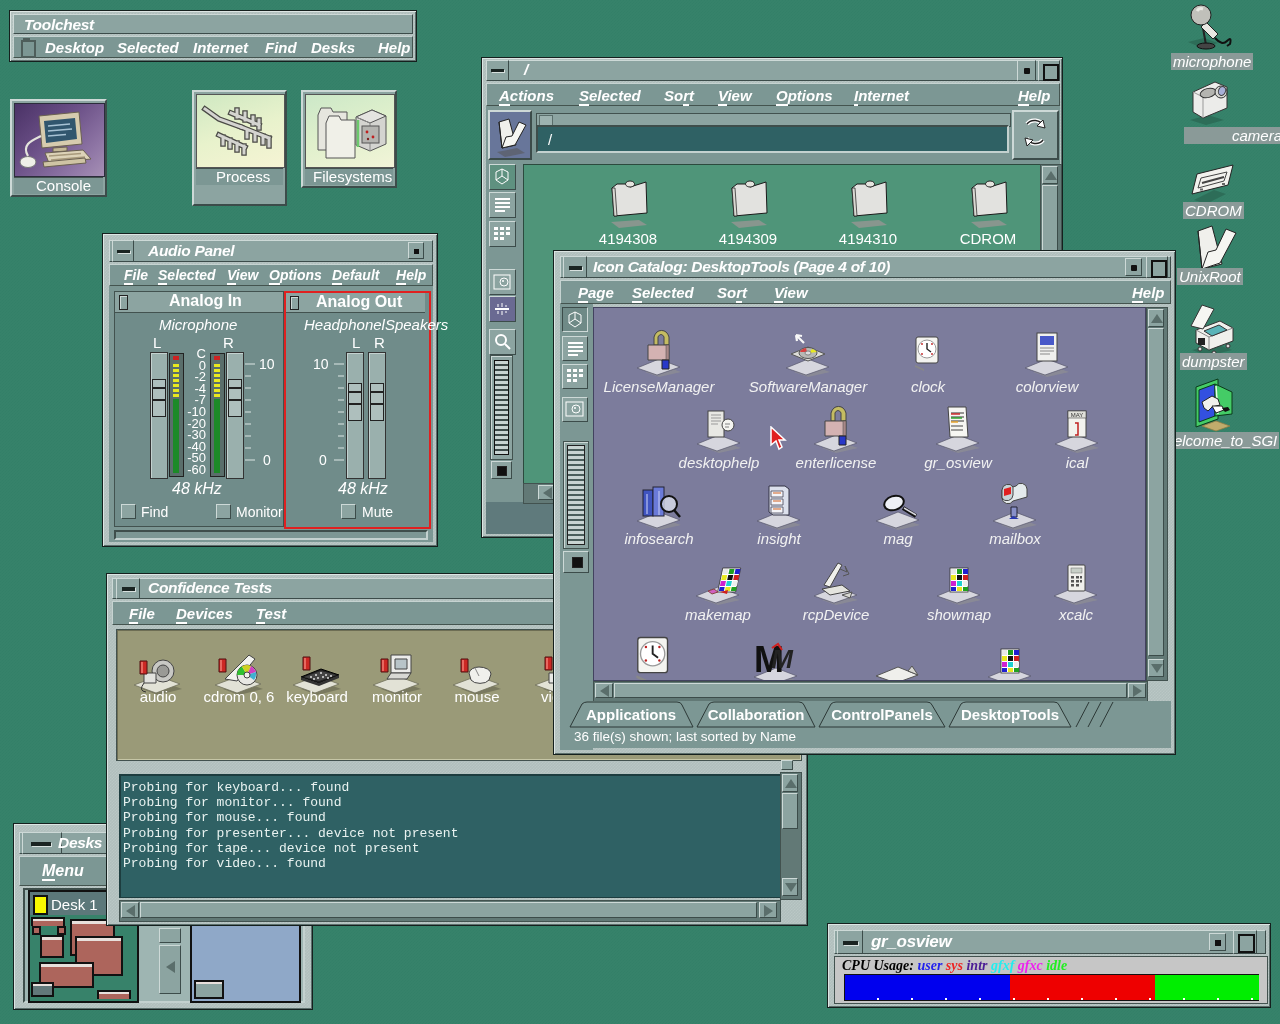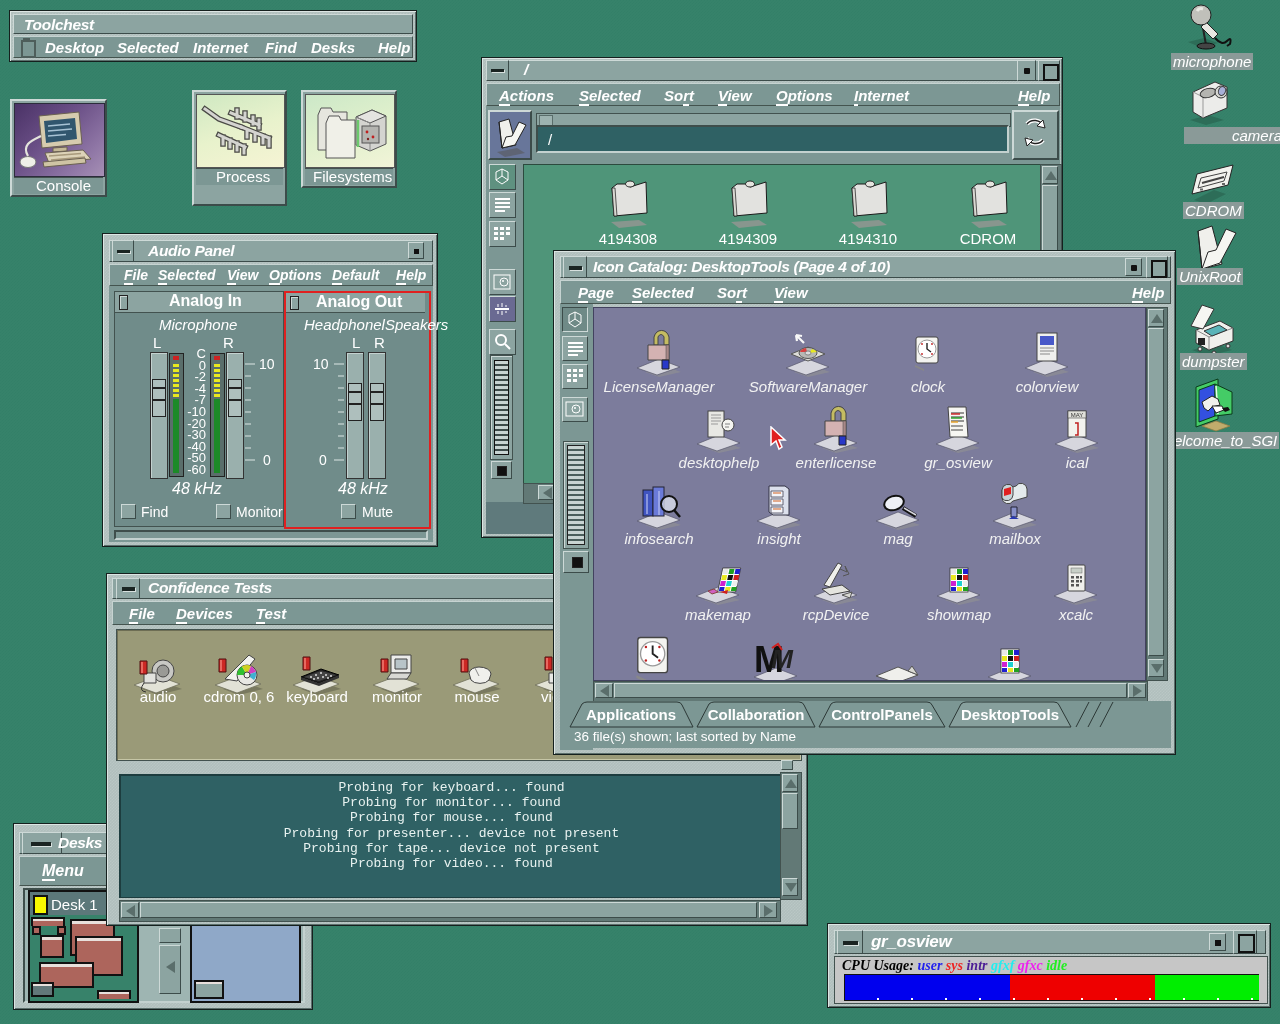--- a/index.html
+++ b/index.html
@@ -580,21 +580,21 @@
         <path d="M-10 -12 h10 v10 h-10z" fill="#e8e8e4" stroke="#444"></path>
         <use href="#redflag" x="-14" y="-28"></use>
       </g>
       <text x="442" y="72" text-anchor="middle">video</text>
     </svg>
   </div>
 
   <div class="rb2" style="left:674px;top:186px;width:12px;height:10px;"></div>
 
   <div style="position:absolute;box-sizing:border-box;left:12px;top:200px;width:662px;height:124px;background:#2f6164;border:1px solid #1d3d3f;box-shadow:inset 1px 1px 0 #1d3d3f;
-    font:13px 'Liberation Mono',monospace;color:#e8f2f0;line-height:15.2px;padding:5px 0 0 3px;text-align:center;">Probing for keyboard... found<br>Probing for monitor... found<br>Probing for mouse... found<br>Probing for presenter... device not present<br>Probing for tape... device not present<br>Probing for video... found</div>
+    font:13px 'Liberation Mono',monospace;color:#e8f2f0;line-height:15.2px;padding:5px 0 0 3px;">Probing for keyboard... found<br>Probing for monitor... found<br>Probing for mouse... found<br>Probing for presenter... device not present<br>Probing for tape... device not present<br>Probing for video... found</div>
 
   <div style="position:absolute;left:673px;top:198px;width:20px;height:126px;background:#627976;border:1px solid #42524f;">
     <div class="rb2" style="left:1px;top:1px;width:16px;height:18px;">
           <div class="aup" style="left:2px;top:4px;"></div>
         </div>
     <div class="rb2" style="left:1px;top:20px;width:16px;height:36px;"></div>
     <div class="rb2" style="left:1px;top:105px;width:16px;height:18px;">
           <div class="adn" style="left:2px;top:4px;"></div>
         </div>
   </div>

